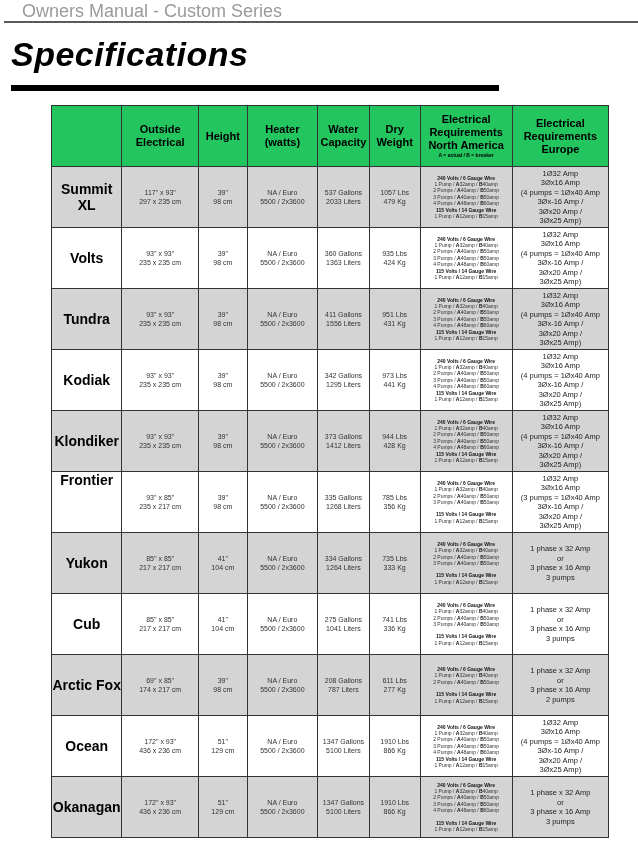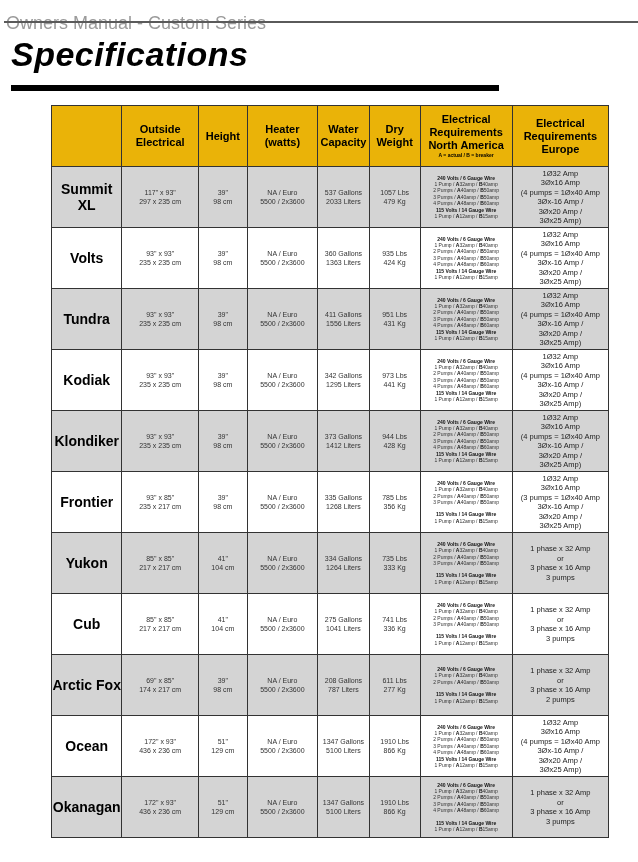--- a/index.html
+++ b/index.html
@@ -1,23 +1,23 @@
 <!DOCTYPE html>
 <html><head>
 <meta charset="utf-8">
 <style>
   html, body { margin: 0; padding: 0; background: #ffffff; }
   body { width: 638px; height: 862px; position: relative; overflow: hidden; font-family: "Liberation Sans", sans-serif; color: #000; }
-  .doc-header { position: absolute; left: 6px; top: 0px; font-size: 18px; color: #9a9a9a; letter-spacing: 0px; line-height: 22px; margin-top: 12px; }
+  .doc-header { position: absolute; left: 22px; top: 0px; font-size: 18px; color: #9a9a9a; letter-spacing: 0px; line-height: 22px; }
   .doc-header-rule { position: absolute; left: 4px; right: 0; top: 21px; height: 2px; background: #5a5a5a; }
   .page-title { position: absolute; left: 11px; top: 28px; font-size: 34px; font-weight: bold; font-style: italic; line-height: 52px; letter-spacing: 0.5px; }
   .title-rule { position: absolute; left: 11px; top: 85px; width: 488px; height: 6px; background: #000; }
   table.specs { position: absolute; left: 51px; top: 105px; border-collapse: collapse; table-layout: fixed; width: 558px; }
   table.specs td, table.specs th { border: 1.5px solid #333; text-align: center; vertical-align: middle; padding: 0; }
-  table.specs th { height: 60px; font-weight: bold; font-size: 11px; line-height: 13px; background: #eab308; }
+  table.specs th { height: 60px; font-weight: bold; font-size: 11px; line-height: 13px; background: #22c55e; }
   th .sub { display: block; font-size: 5px; line-height: 7px; font-weight: bold; }
   th.h-euro, th.h-na { font-size: 11.5px; }
   tr.row { height: 61px; }
   tr.row.shaded td { background: #d4d4d4; }
   tr.row td { background: #fff; }
   td.model { font-weight: bold; font-size: 14px; }
   td.val { font-size: 7px; line-height: 9px; color: #333; }
   td.na { font-size: 5px; line-height: 6.4px; color: #333; padding: 2px 0; }
   td.na .hd { font-weight: bold; color: #111; display: block; }
   td.na .ln { display: block; }
@@ -177,21 +177,21 @@
         <td class="eu">
           <span class="ln">1Ø32 Amp</span>
           <span class="ln">3Øx16 Amp</span>
           <span class="ln">(4 pumps = 1Øx40 Amp</span>
           <span class="ln">3Øx-16 Amp /</span>
           <span class="ln">3Øx20 Amp /</span>
           <span class="ln">3Øx25 Amp)</span>
         </td>
       </tr>
       <tr class="row">
-        <td class="model" style="vertical-align: top; padding-top: 22px;">Frontier</td>
+        <td class="model" style="vertical-align: top; padding-top: 0;">Frontier</td>
         <td class="val"><span>93" x 85"</span><br><span>235 x 217 cm</span></td>
         <td class="val"><span>39"</span><br><span>98 cm</span></td>
         <td class="val"><span>NA / Euro</span><br><span>5500 / 2x3600</span></td>
         <td class="val"><span>335 Gallons</span><br><span>1268 Liters</span></td>
         <td class="val"><span>785 Lbs</span><br><span>356 Kg</span></td>
         <td class="na">
           <span class="hd">240 Volts / 6 Gauge Wire</span>
           <span class="ln"><span>1 Pump / </span><b>A</b><span>32amp / </span><b>B</b><span>40amp</span></span>
           <span class="ln"><span>2 Pumps / </span><b>A</b><span>40amp / </span><b>B</b><span>50amp</span></span>
           <span class="ln"><span>3 Pumps / </span><b>A</b><span>40amp / </span><b>B</b><span>50amp</span></span>

